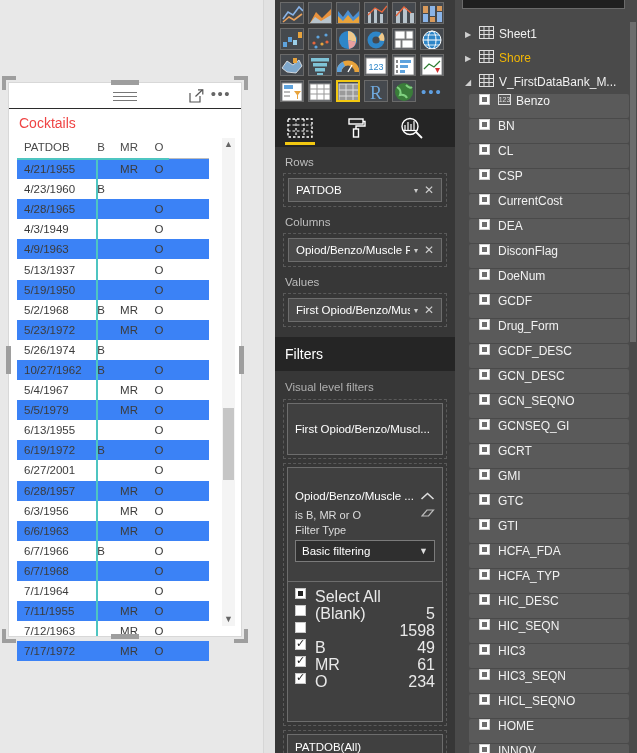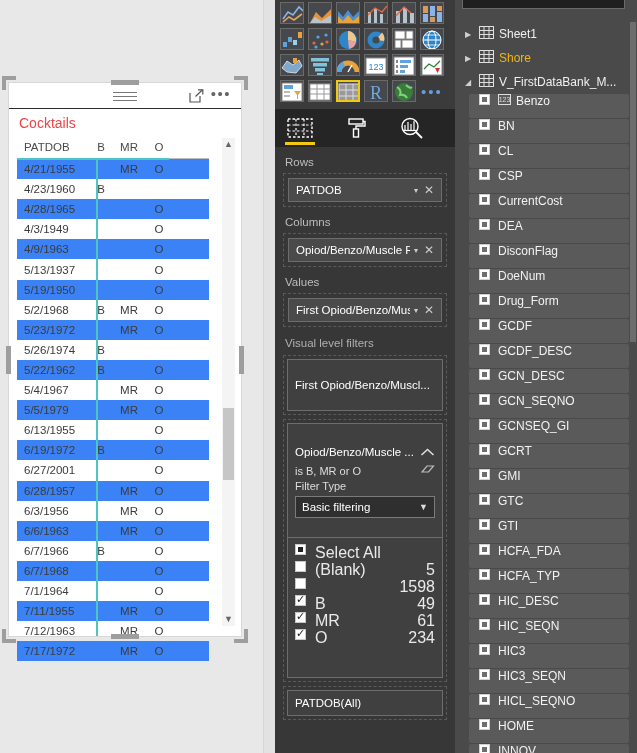--- a/index.html
+++ b/index.html
@@ -294,21 +294,21 @@
                 <span class="c2">MR</span>
                 <span class="c3">O</span>
               </div>
               <div class="trow">
                 <span class="c0">5/26/1974</span>
                 <span class="c1">B</span>
                 <span class="c2"></span>
                 <span class="c3"></span>
               </div>
               <div class="trow alt">
-                <span class="c0">5/22/1962</span>
+                <span class="c0">10/27/1962</span>
                 <span class="c1">B</span>
                 <span class="c2"></span>
                 <span class="c3">O</span>
               </div>
               <div class="trow">
                 <span class="c0">5/4/1967</span>
                 <span class="c1"></span>
                 <span class="c2">MR</span>
                 <span class="c3">O</span>
               </div>
@@ -639,20 +639,21 @@
       <div class="sec-label">Values</div>
       <div class="well">
         <div class="chip">
           <span class="nm">First Opiod/Benzo/Musc</span>
           <span class="cv">▾</span>
           <span class="cx">✕</span>
         </div>
       </div>
     </div>
 
+    <div id="filters-hdr">Filters</div>
     <div id="vlf">Visual level filters</div>
 
     <div class="fbox">
       <div class="fcard">
         <div class="t1">First Opiod/Benzo/Muscl...</div>
       </div>
     </div>
 
     <div class="fbox">
       <div class="fcard">
@@ -786,25 +787,25 @@
         <div class="fld">
           <span class="cbf"></span>
           <span>DisconFlag</span>
         </div>
         <div class="fld">
           <span class="cbf"></span>
           <span>DoeNum</span>
         </div>
         <div class="fld">
           <span class="cbf"></span>
+          <span>GCDF</span>
+        </div>
+        <div class="fld">
+          <span class="cbf"></span>
           <span>Drug_Form</span>
-        </div>
-        <div class="fld">
-          <span class="cbf"></span>
-          <span>GCDF</span>
         </div>
         <div class="fld">
           <span class="cbf"></span>
           <span>GCDF_DESC</span>
         </div>
         <div class="fld">
           <span class="cbf"></span>
           <span>GCN_DESC</span>
         </div>
         <div class="fld">

